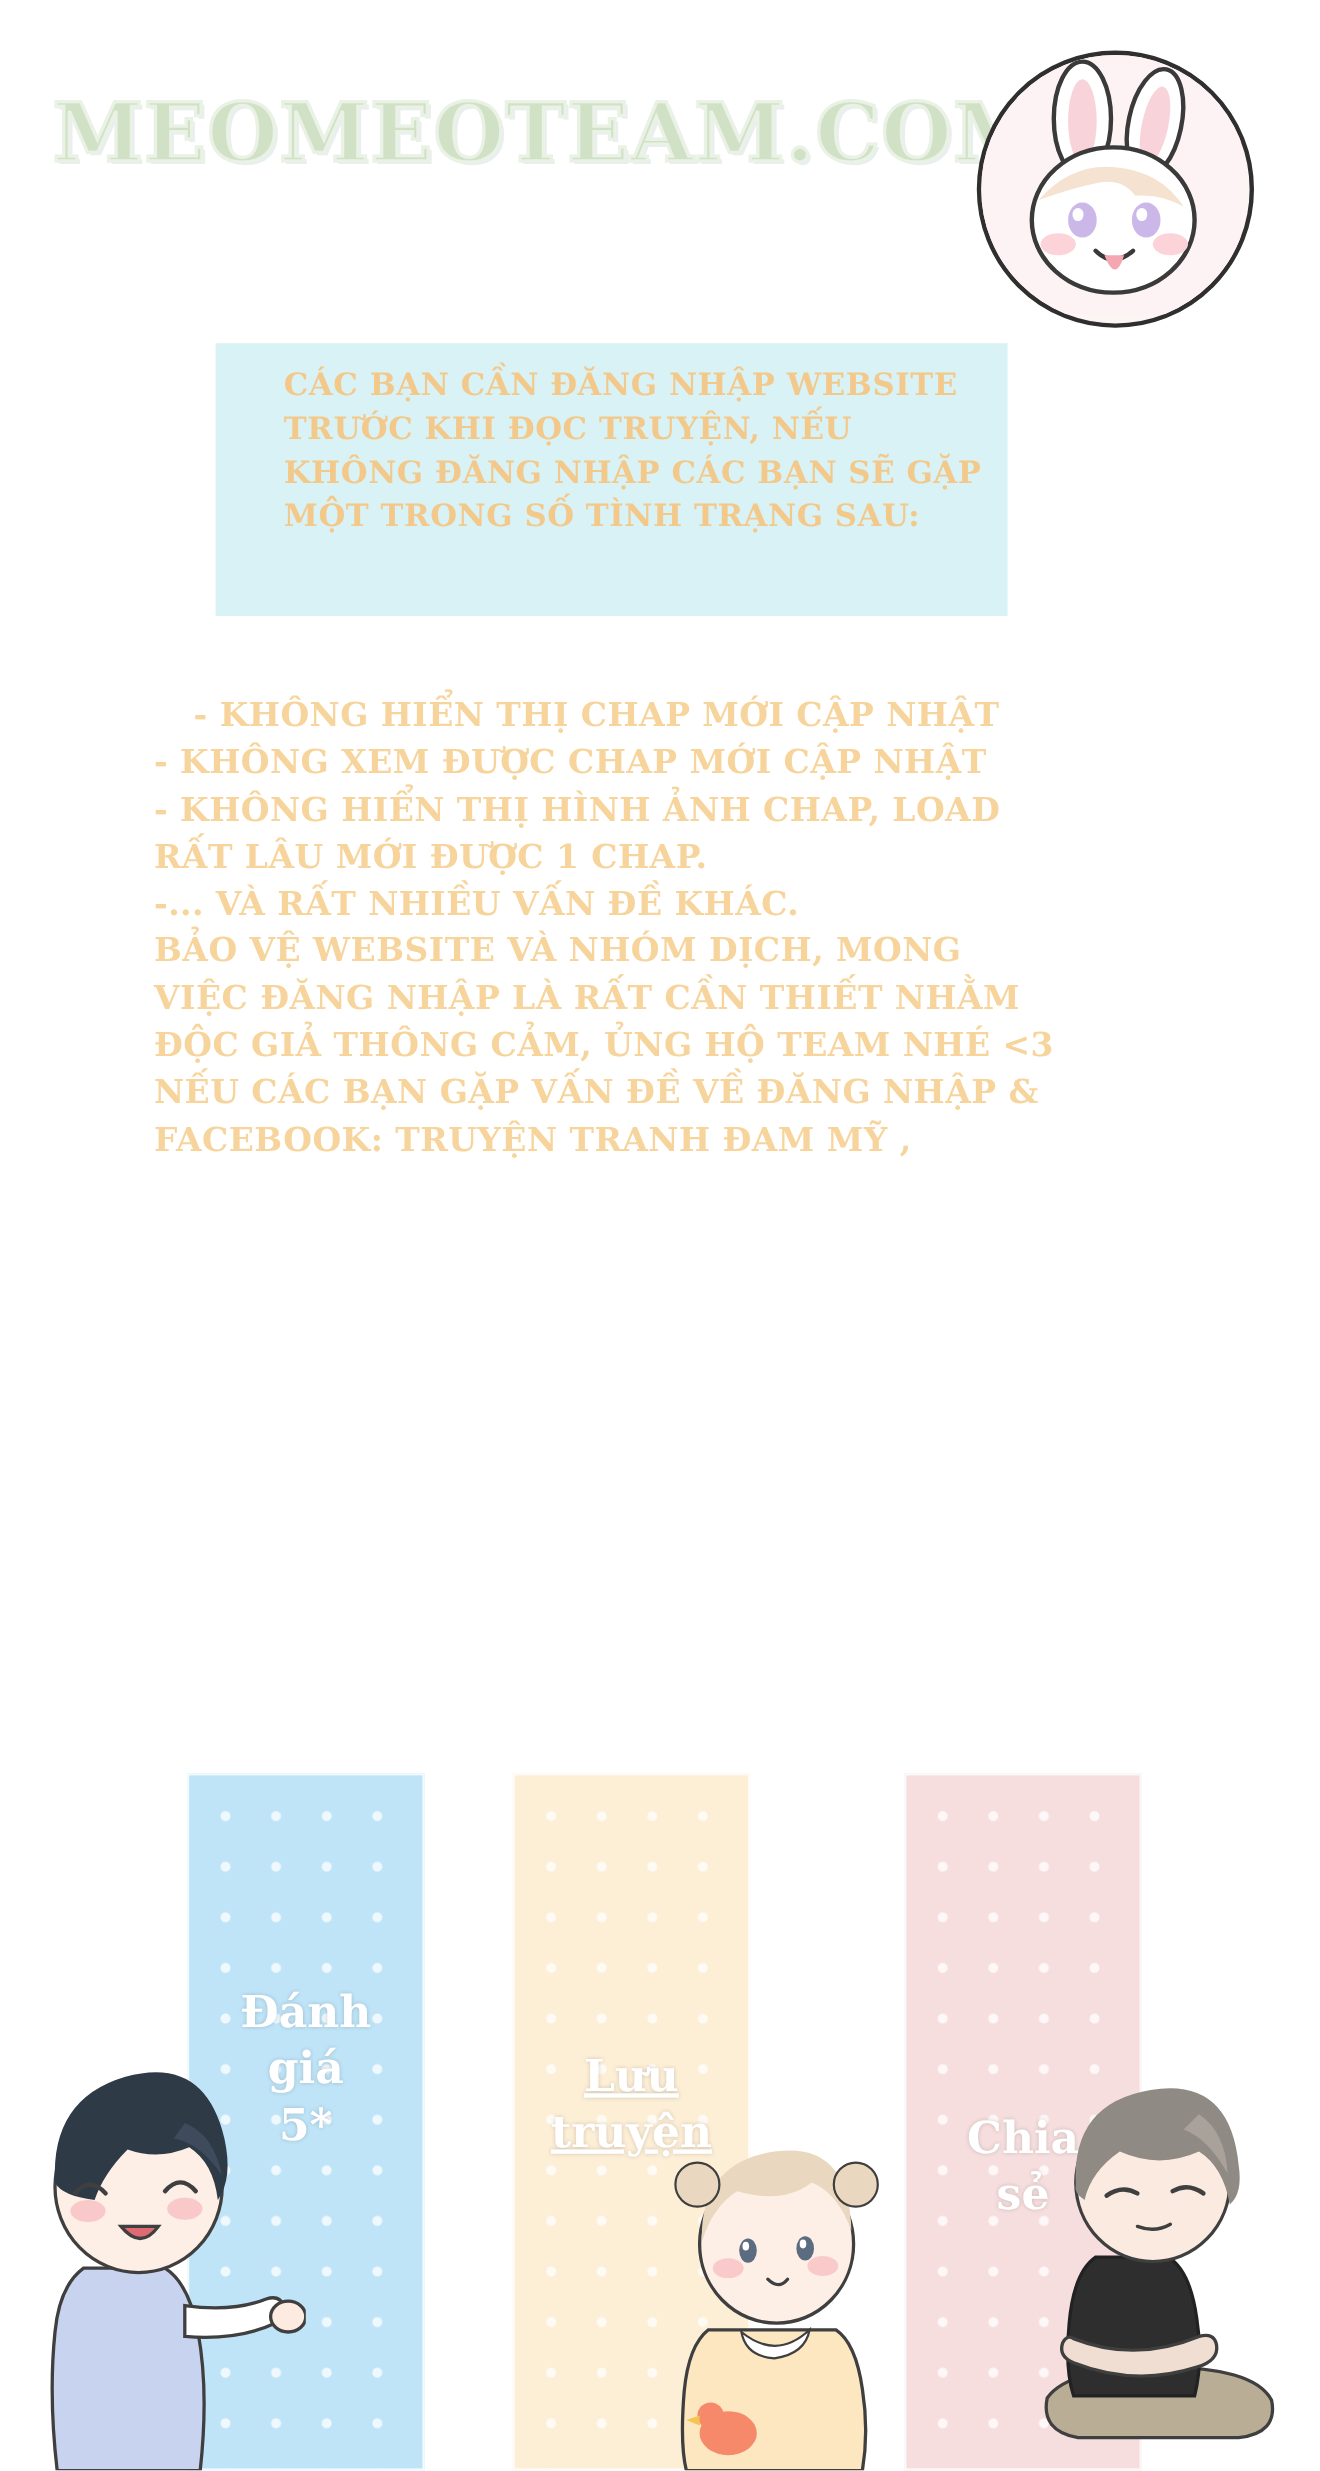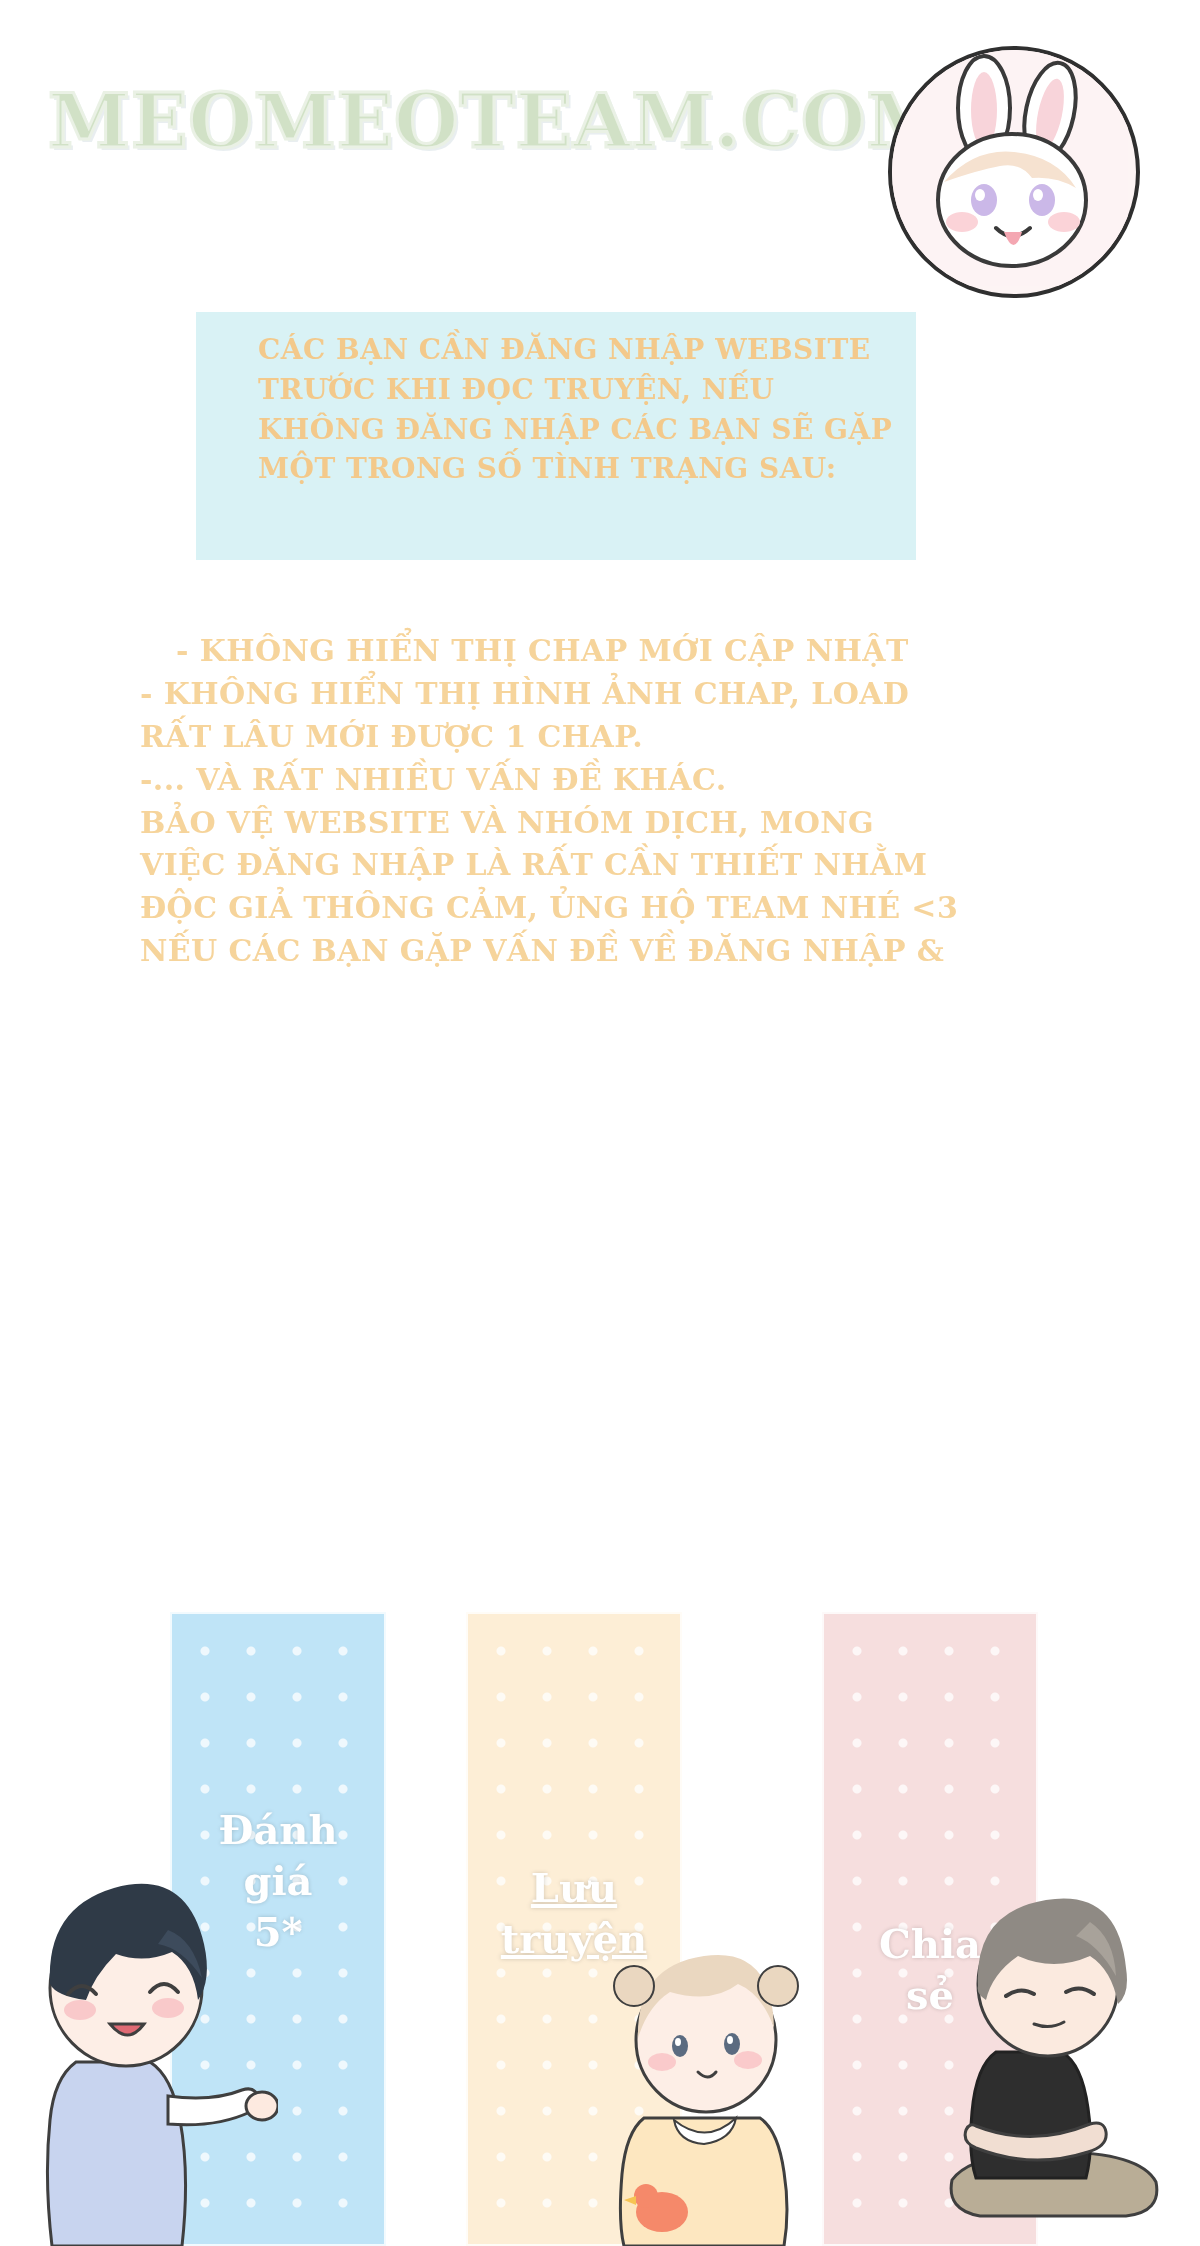--- a/index.html
+++ b/index.html
@@ -177,27 +177,29 @@
 <div class="notice-box"></div>
 <div class="notice-text">
   <span class="ln">Các bạn cần đăng nhập website</span>
   <span class="ln">trước khi đọc truyện, nếu không</span>
   <span class="ln">đăng nhập các bạn sẽ gặp một</span>
   <span class="ln">trong số tình trạng sau:</span>
 </div>
 
 <div class="body-text">
   <span class="ln ind">- Không hiển thị chap mới cập nhật</span>
+  <span class="ln">- Không xem được chap mới cập nhật</span>
   <span class="ln">- Không hiển thị hình ảnh chap, load</span>
   <span class="ln">rất lâu mới được 1 chap.</span>
   <span class="ln">-... và rất nhiều vấn đề khác.</span>
   <span class="ln">bảo vệ website và nhóm dịch, mong</span>
   <span class="ln">Việc đăng nhập là rất cần thiết nhằm</span>
   <span class="ln">độc giả thông cảm, ủng hộ team nhé &lt;3</span>
   <span class="ln">Nếu các bạn gặp vấn đề về đăng nhập &amp;</span>
+  <span class="ln">facebook: Truyện tranh đam mỹ ,</span>
 </div>
 
 <div class="card" id="card-rate">
   <div class="card-dots"></div>
   <div class="card-label" id="label-rate" style="white-space: pre-line;">Đánh
 giá
 5*</div>
 </div>
 
 <div class="card" id="card-save">

